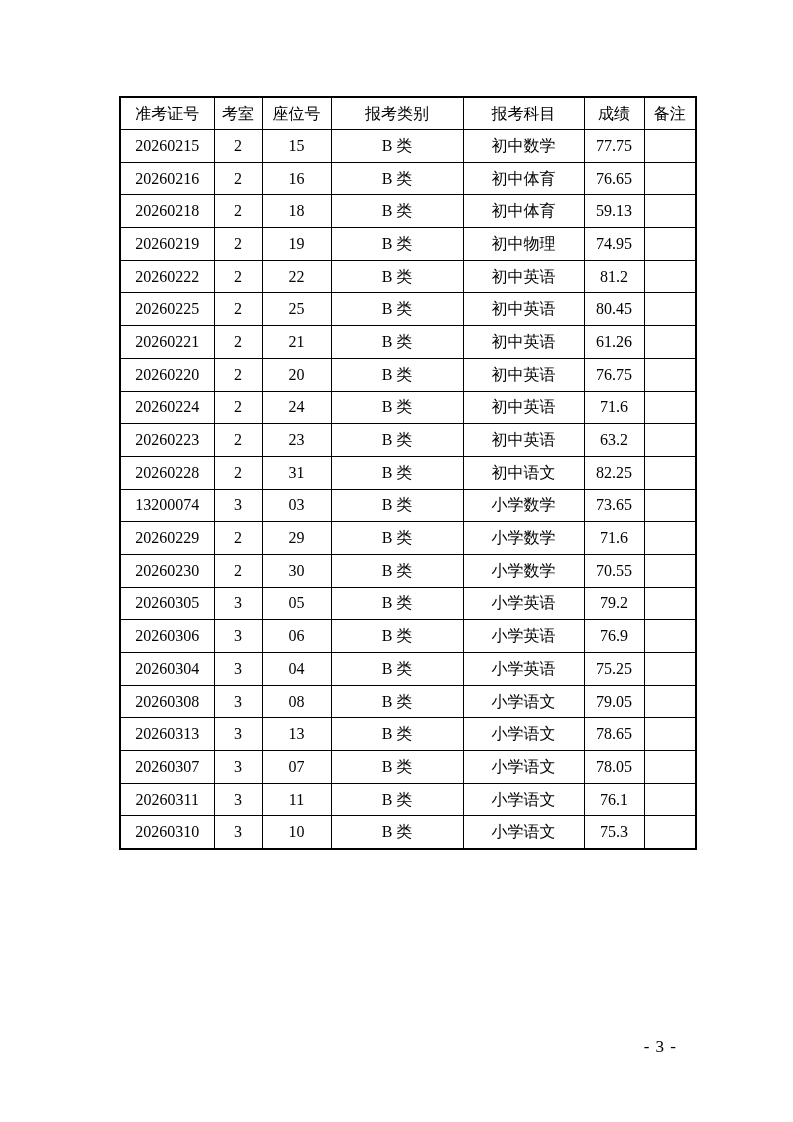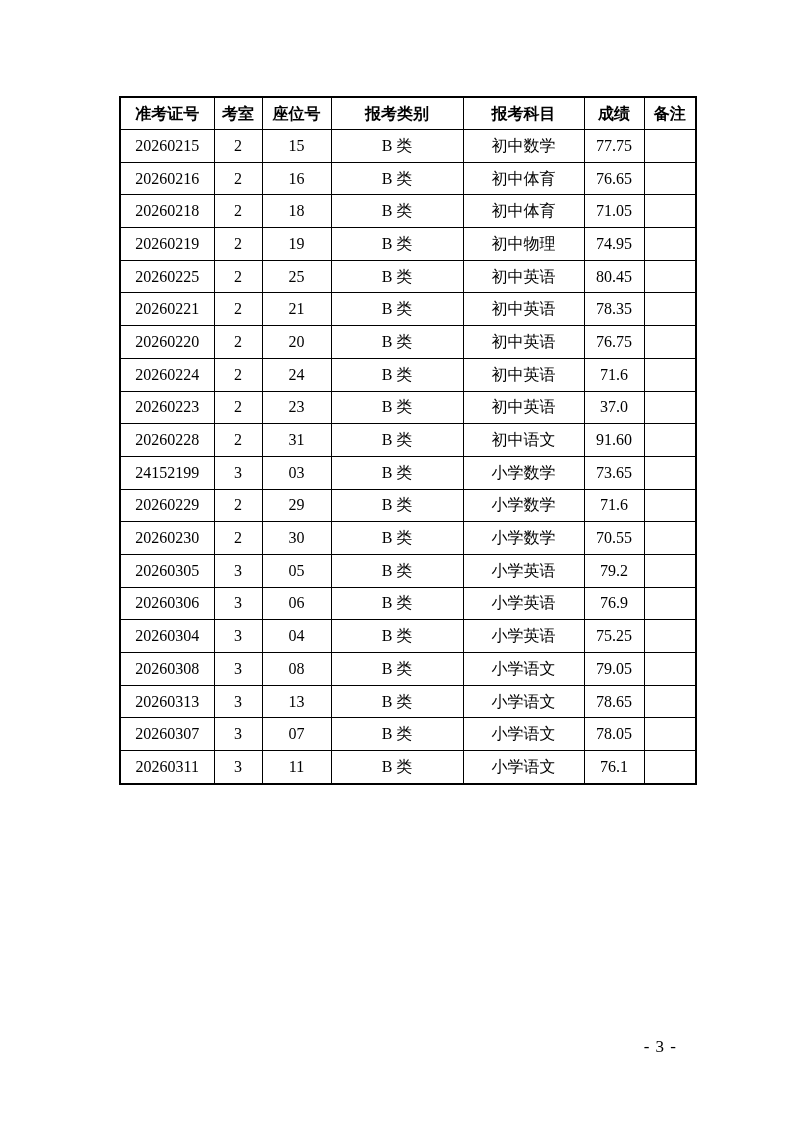--- a/index.html
+++ b/index.html
@@ -34,21 +34,21 @@
     border: 1px solid #000000;
     text-align: center;
     vertical-align: middle;
     padding: 0;
     white-space: nowrap;
     overflow: hidden;
     font-size: 16px;
     line-height: 1;
   }
   .score-table th {
-    font-weight: bold;
+    font-weight: normal;
     height: 31px;
   }
   .score-table td {
     font-weight: normal;
     height: 31.7px;
   }
   .page-number {
     position: absolute;
     top: 1037px;
     right: 116px;
@@ -101,48 +101,57 @@
           <td>初中体育</td>
           <td>76.65</td>
           <td></td>
         </tr>
         <tr>
           <td>20260218</td>
           <td>2</td>
           <td>18</td>
           <td>B 类</td>
           <td>初中体育</td>
-          <td>71.05</td>
+          <td>59.13</td>
           <td></td>
         </tr>
         <tr>
           <td>20260219</td>
           <td>2</td>
           <td>19</td>
           <td>B 类</td>
           <td>初中物理</td>
           <td>74.95</td>
           <td></td>
         </tr>
         <tr>
+          <td>20260222</td>
+          <td>2</td>
+          <td>22</td>
+          <td>B 类</td>
+          <td>初中英语</td>
+          <td>81.2</td>
+          <td></td>
+        </tr>
+        <tr>
           <td>20260225</td>
           <td>2</td>
           <td>25</td>
           <td>B 类</td>
           <td>初中英语</td>
           <td>80.45</td>
           <td></td>
         </tr>
         <tr>
           <td>20260221</td>
           <td>2</td>
           <td>21</td>
           <td>B 类</td>
           <td>初中英语</td>
-          <td>78.35</td>
+          <td>61.26</td>
           <td></td>
         </tr>
         <tr>
           <td>20260220</td>
           <td>2</td>
           <td>20</td>
           <td>B 类</td>
           <td>初中英语</td>
           <td>76.75</td>
           <td></td>
@@ -155,34 +164,34 @@
           <td>初中英语</td>
           <td>71.6</td>
           <td></td>
         </tr>
         <tr>
           <td>20260223</td>
           <td>2</td>
           <td>23</td>
           <td>B 类</td>
           <td>初中英语</td>
-          <td>37.0</td>
+          <td>63.2</td>
           <td></td>
         </tr>
         <tr>
           <td>20260228</td>
           <td>2</td>
           <td>31</td>
           <td>B 类</td>
           <td>初中语文</td>
-          <td>91.60</td>
-          <td></td>
-        </tr>
-        <tr>
-          <td>24152199</td>
+          <td>82.25</td>
+          <td></td>
+        </tr>
+        <tr>
+          <td>13200074</td>
           <td>3</td>
           <td>03</td>
           <td>B 类</td>
           <td>小学数学</td>
           <td>73.65</td>
           <td></td>
         </tr>
         <tr>
           <td>20260229</td>
           <td>2</td>
@@ -257,18 +266,27 @@
         </tr>
         <tr>
           <td>20260311</td>
           <td>3</td>
           <td>11</td>
           <td>B 类</td>
           <td>小学语文</td>
           <td>76.1</td>
           <td></td>
         </tr>
+        <tr>
+          <td>20260310</td>
+          <td>3</td>
+          <td>10</td>
+          <td>B 类</td>
+          <td>小学语文</td>
+          <td>75.3</td>
+          <td></td>
+        </tr>
       </tbody>
   </table>
 
   <div class="page-number">- 3 -</div>
 
 </div>
 
 </body></html>

